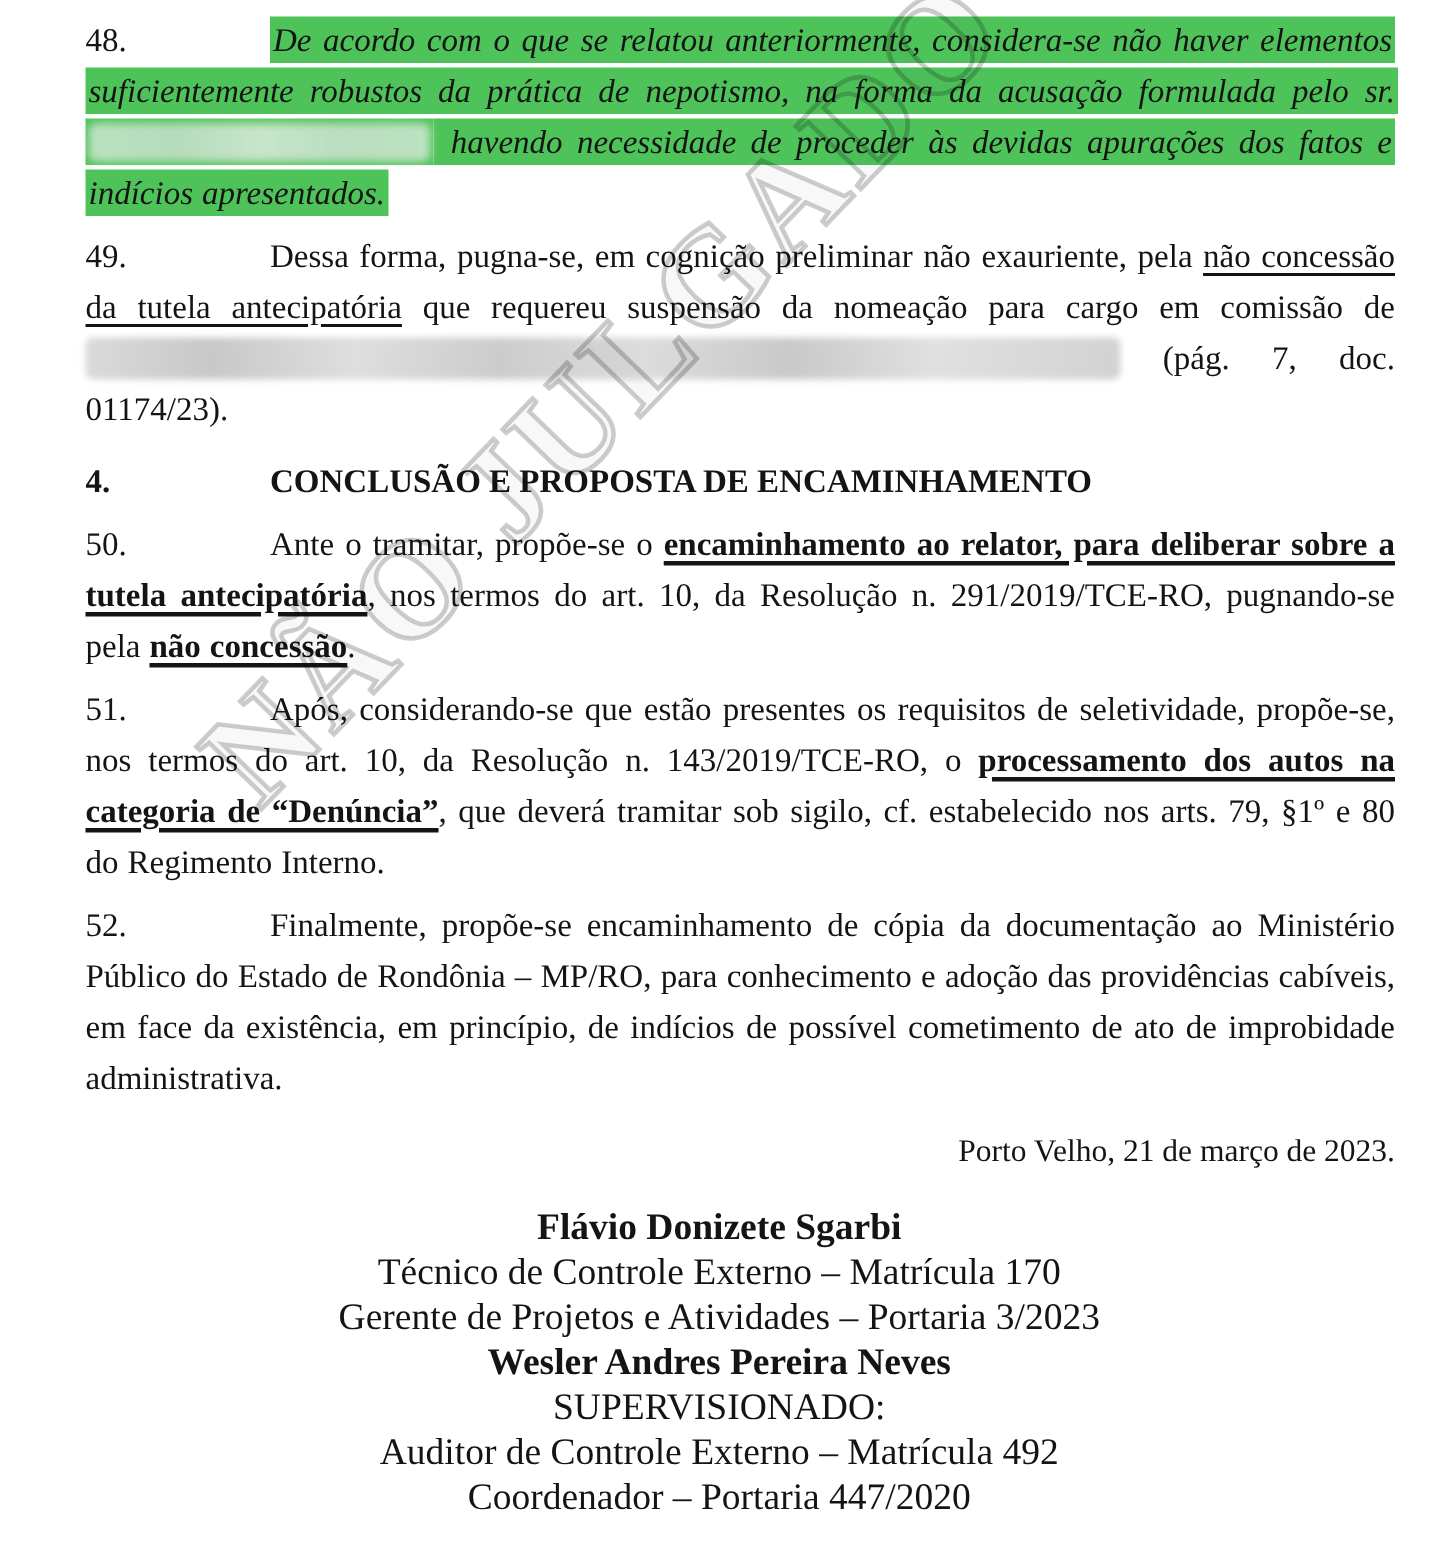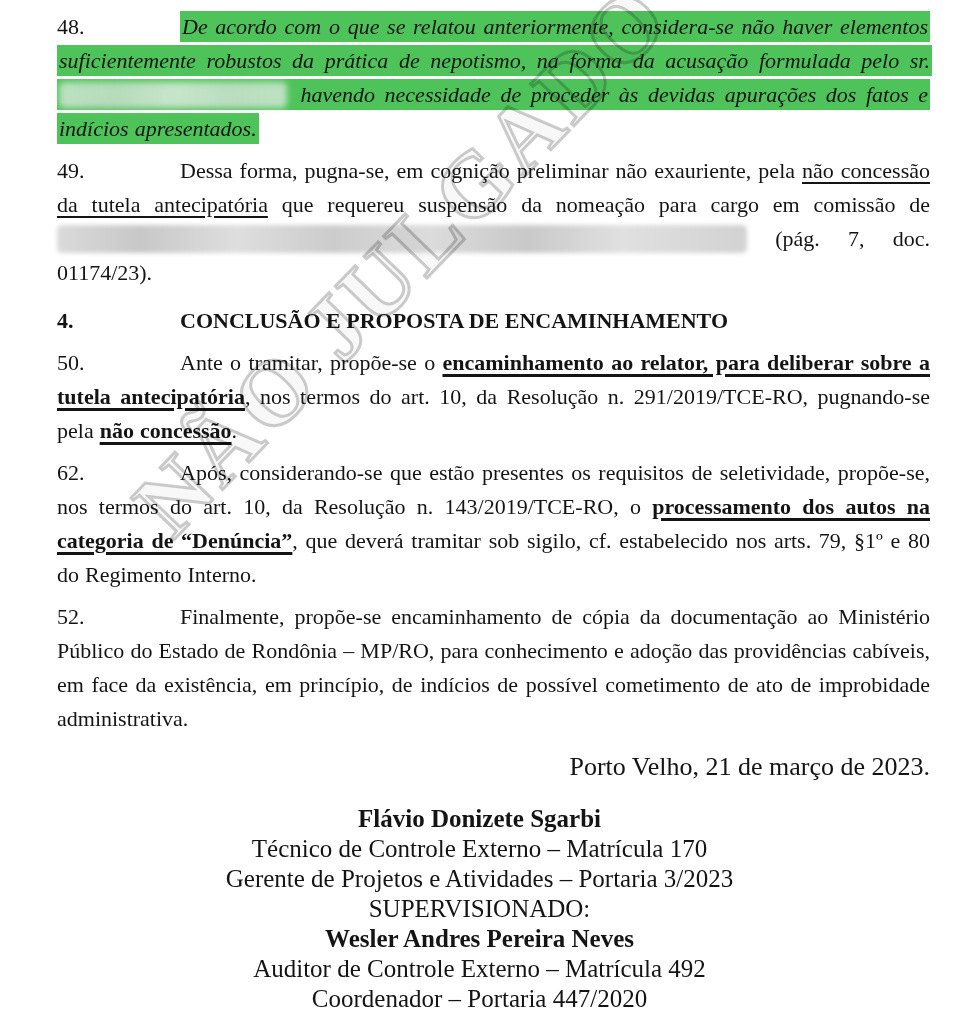--- a/index.html
+++ b/index.html
@@ -52,46 +52,46 @@
     filter:blur(3px);
   }
   .redact.gray{
     height:28px;vertical-align:-7px;
     background:linear-gradient(90deg,
       #dadada, #c8c8c8 12%, #dedede 26%, #cccccc 40%,
       #dcdcdc 54%, #c9c9c9 68%, #e0e0e0 82%, #d2d2d2);
     filter:blur(2px);
   }
   p.dateline{
-    margin:14px 0 0 0;font-size:26px;line-height:34px;
+    margin:14px 0 0 0;font-size:21px;line-height:34px;
     text-align:right;
   }
   .sig{
     margin-top:20px;text-align:center;
     font-size:25px;line-height:30px;
     transform:translateX(-14px);
   }
   .sigline{white-space:nowrap;}
 </style>
 </head>
 <body>
 
 <div class="page">
   <div class="watermark">NÃO JULGADO</div>
   <div class="content" id="doc-body">
       <p class="para"><span class="pnum">48.</span><mark class="hl">De acordo com o que se relatou anteriormente, considera-se não haver elementos suficientemente robustos da prática de nepotismo, na forma da acusação formulada pelo sr. </mark><mark class="hl"><span class="redact green" style="width: 228px;"></span></mark><mark class="hl"> havendo necessidade de proceder às devidas apurações dos fatos e indícios apresentados.</mark></p>
       <p class="para"><span class="pnum">49.</span><span>Dessa forma, pugna-se, em cognição preliminar não exauriente, pela </span><span class="u">não concessão da tutela antecipatória</span><span> que requereu suspensão da nomeação para cargo em comissão de </span><span class="redact gray" style="width: 690px;"></span><span> (pág. 7, doc. 01174/23).</span></p>
       <p class="heading"><span class="pnum">4.</span><span>CONCLUSÃO E PROPOSTA DE ENCAMINHAMENTO</span></p>
       <p class="para"><span class="pnum">50.</span><span>Ante o tramitar, propõe-se o </span><span class="b u">encaminhamento ao relator, para deliberar sobre a tutela antecipatória</span><span>, nos termos do art. 10, da Resolução n. 291/2019/TCE-RO, pugnando-se pela </span><span class="b u">não concessão</span><span>.</span></p>
-      <p class="para"><span class="pnum">62.</span><span>Após, considerando-se que estão presentes os requisitos de seletividade, propõe-se, nos termos do art. 10, da Resolução n. 143/2019/TCE-RO, o </span><span class="b u">processamento dos autos na categoria de “Denúncia”</span><span>, que deverá tramitar sob sigilo, cf.  estabelecido nos arts. 79, §1º e 80 do Regimento Interno.</span></p>
+      <p class="para"><span class="pnum">51.</span><span>Após, considerando-se que estão presentes os requisitos de seletividade, propõe-se, nos termos do art. 10, da Resolução n. 143/2019/TCE-RO, o </span><span class="b u">processamento dos autos na categoria de “Denúncia”</span><span>, que deverá tramitar sob sigilo, cf.  estabelecido nos arts. 79, §1º e 80 do Regimento Interno.</span></p>
       <p class="para"><span class="pnum">52.</span><span>Finalmente, propõe-se encaminhamento de cópia da documentação ao Ministério Público do Estado de Rondônia – MP/RO, para conhecimento e adoção das providências cabíveis, em face da existência, em princípio, de indícios de possível cometimento de ato de improbidade administrativa.</span></p>
       <p class="dateline">Porto Velho, 21 de março de 2023.</p>
       <div class="sig">
         <div class="sigline b">Flávio Donizete Sgarbi</div>
         <div class="sigline">Técnico de Controle Externo – Matrícula 170</div>
         <div class="sigline">Gerente de Projetos e Atividades – Portaria 3/2023</div>
+        <div class="sigline b">Wesler Andres Pereira Neves</div>
         <div class="sigline">SUPERVISIONADO:</div>
-        <div class="sigline b">Wesler Andres Pereira Neves</div>
         <div class="sigline">Auditor de Controle Externo – Matrícula 492</div>
         <div class="sigline">Coordenador – Portaria 447/2020</div>
       </div>
     </div>
 </div>
 
 </body></html>

